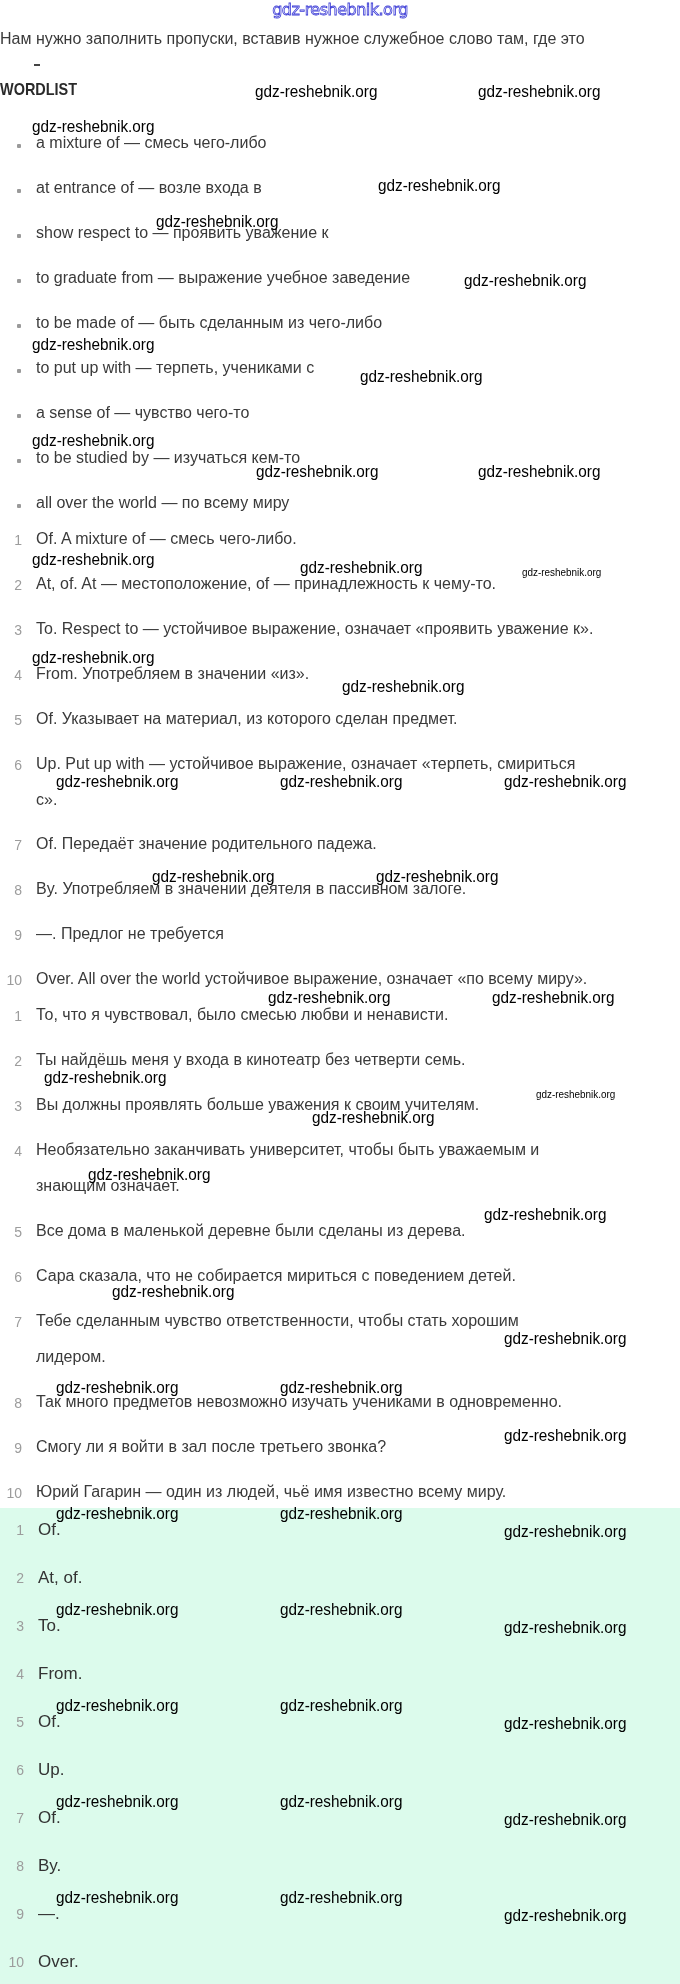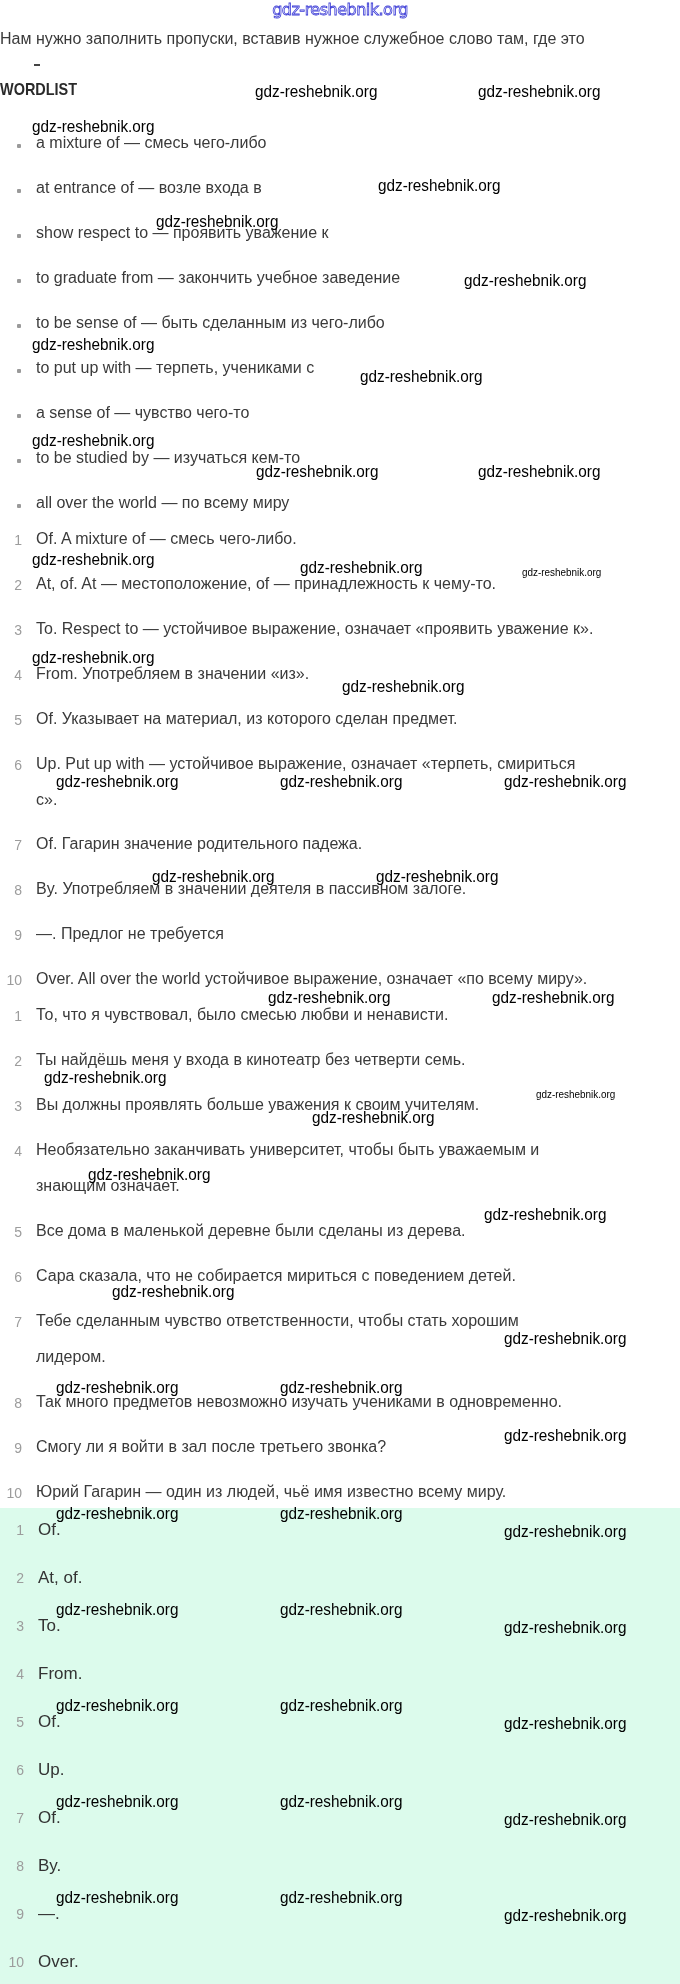--- a/index.html
+++ b/index.html
@@ -64,25 +64,25 @@
   <div class="abs bullet-item" style="top:179px;">
     <span class="bullet-dot" style="top:10px;"></span>
     <span class="bullet-text">at entrance of — возле входа в</span>
   </div>
   <div class="abs bullet-item" style="top:224px;">
     <span class="bullet-dot" style="top:10px;"></span>
     <span class="bullet-text">show respect to — проявить уважение к</span>
   </div>
   <div class="abs bullet-item" style="top:269px;">
     <span class="bullet-dot" style="top:10px;"></span>
-    <span class="bullet-text">to graduate from — закончить учебное заведение</span>
+    <span class="bullet-text">to graduate from — выражение учебное заведение</span>
   </div>
   <div class="abs bullet-item" style="top:314px;">
     <span class="bullet-dot" style="top:10px;"></span>
-    <span class="bullet-text">to be sense of — быть сделанным из чего-либо</span>
+    <span class="bullet-text">to be made of — быть сделанным из чего-либо</span>
   </div>
   <div class="abs bullet-item" style="top:359px;">
     <span class="bullet-dot" style="top:10px;"></span>
     <span class="bullet-text">to put up with — терпеть, учениками с</span>
   </div>
   <div class="abs bullet-item" style="top:404px;">
     <span class="bullet-dot" style="top:10px;"></span>
     <span class="bullet-text">a sense of — чувство чего-то</span>
   </div>
   <div class="abs bullet-item" style="top:449px;">
@@ -116,21 +116,21 @@
     <span class="num" style="left:0;top:2px;">5</span>
     <span class="ntext">Of. Указывает на материал, из которого сделан предмет.</span>
   </div>
   <div class="abs" style="top:755px;left:0;">
     <span class="num" style="left:0;top:2px;">6</span>
     <span class="ntext">Up. Put up with — устойчивое выражение, означает «терпеть, смириться</span>
     <span class="ntext" style="top:36px;">с».</span>
   </div>
   <div class="abs" style="top:835px;left:0;">
     <span class="num" style="left:0;top:2px;">7</span>
-    <span class="ntext">Of. Гагарин значение родительного падежа.</span>
+    <span class="ntext">Of. Передаёт значение родительного падежа.</span>
   </div>
   <div class="abs" style="top:880px;left:0;">
     <span class="num" style="left:0;top:2px;">8</span>
     <span class="ntext">By. Употребляем в значении деятеля в пассивном залоге.</span>
   </div>
   <div class="abs" style="top:925px;left:0;">
     <span class="num" style="left:0;top:2px;">9</span>
     <span class="ntext">—. Предлог не требуется</span>
   </div>
   <div class="abs" style="top:970px;left:0;">

